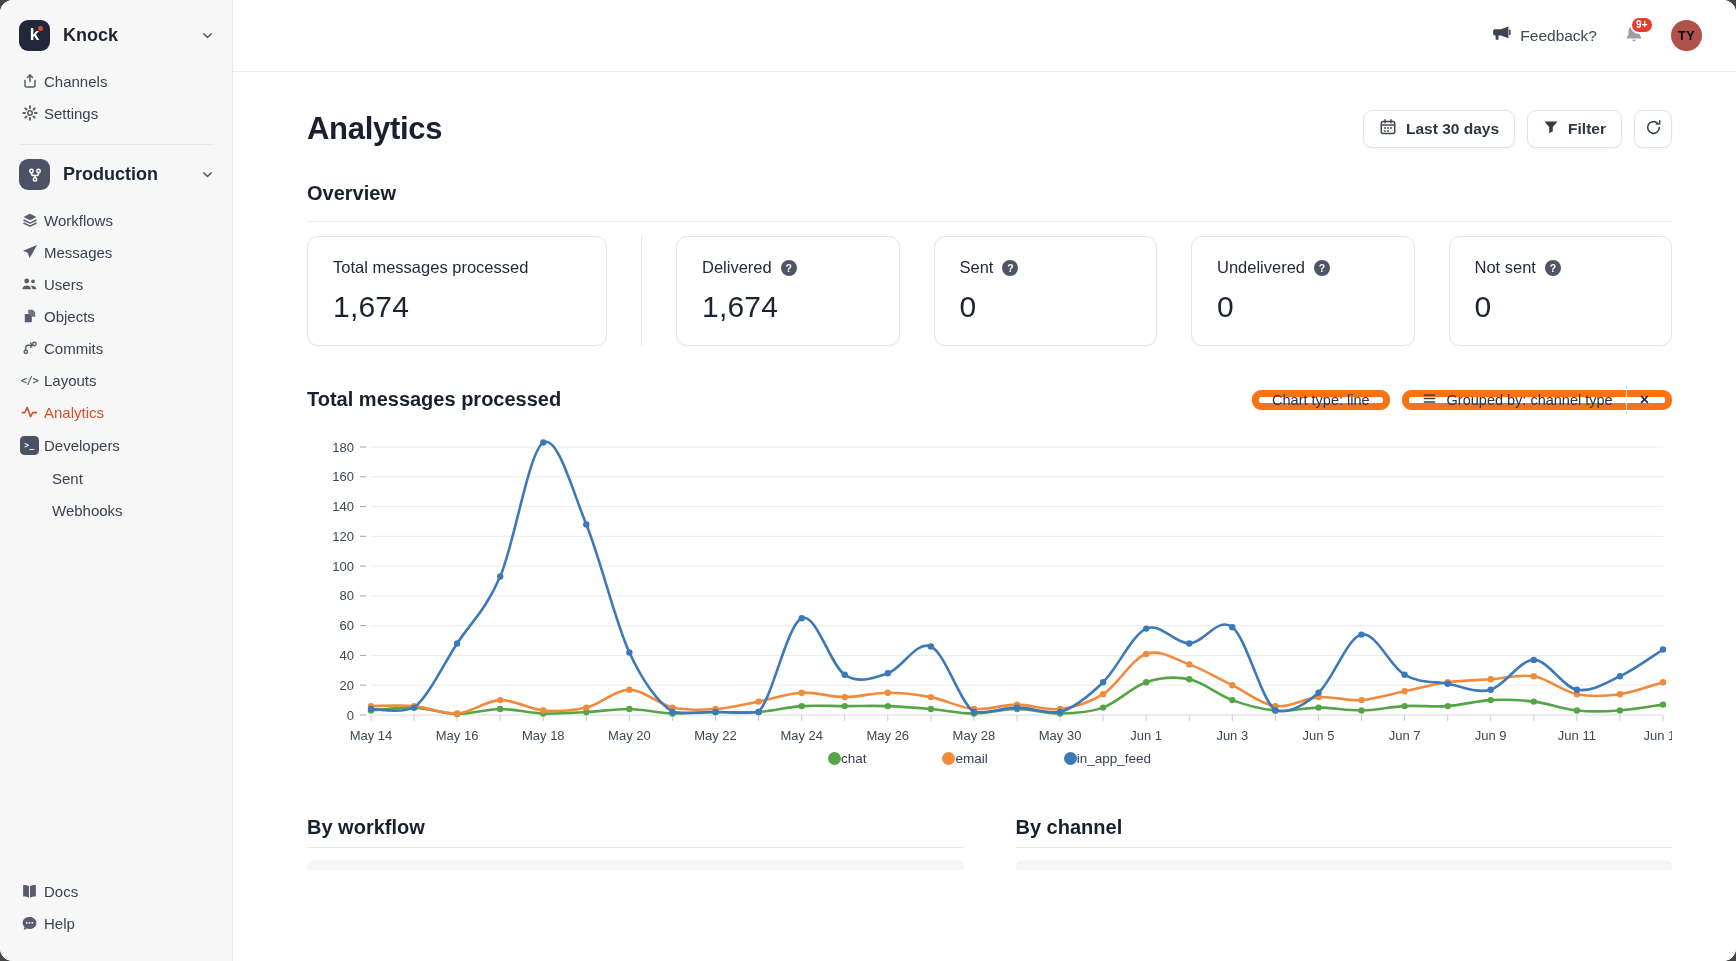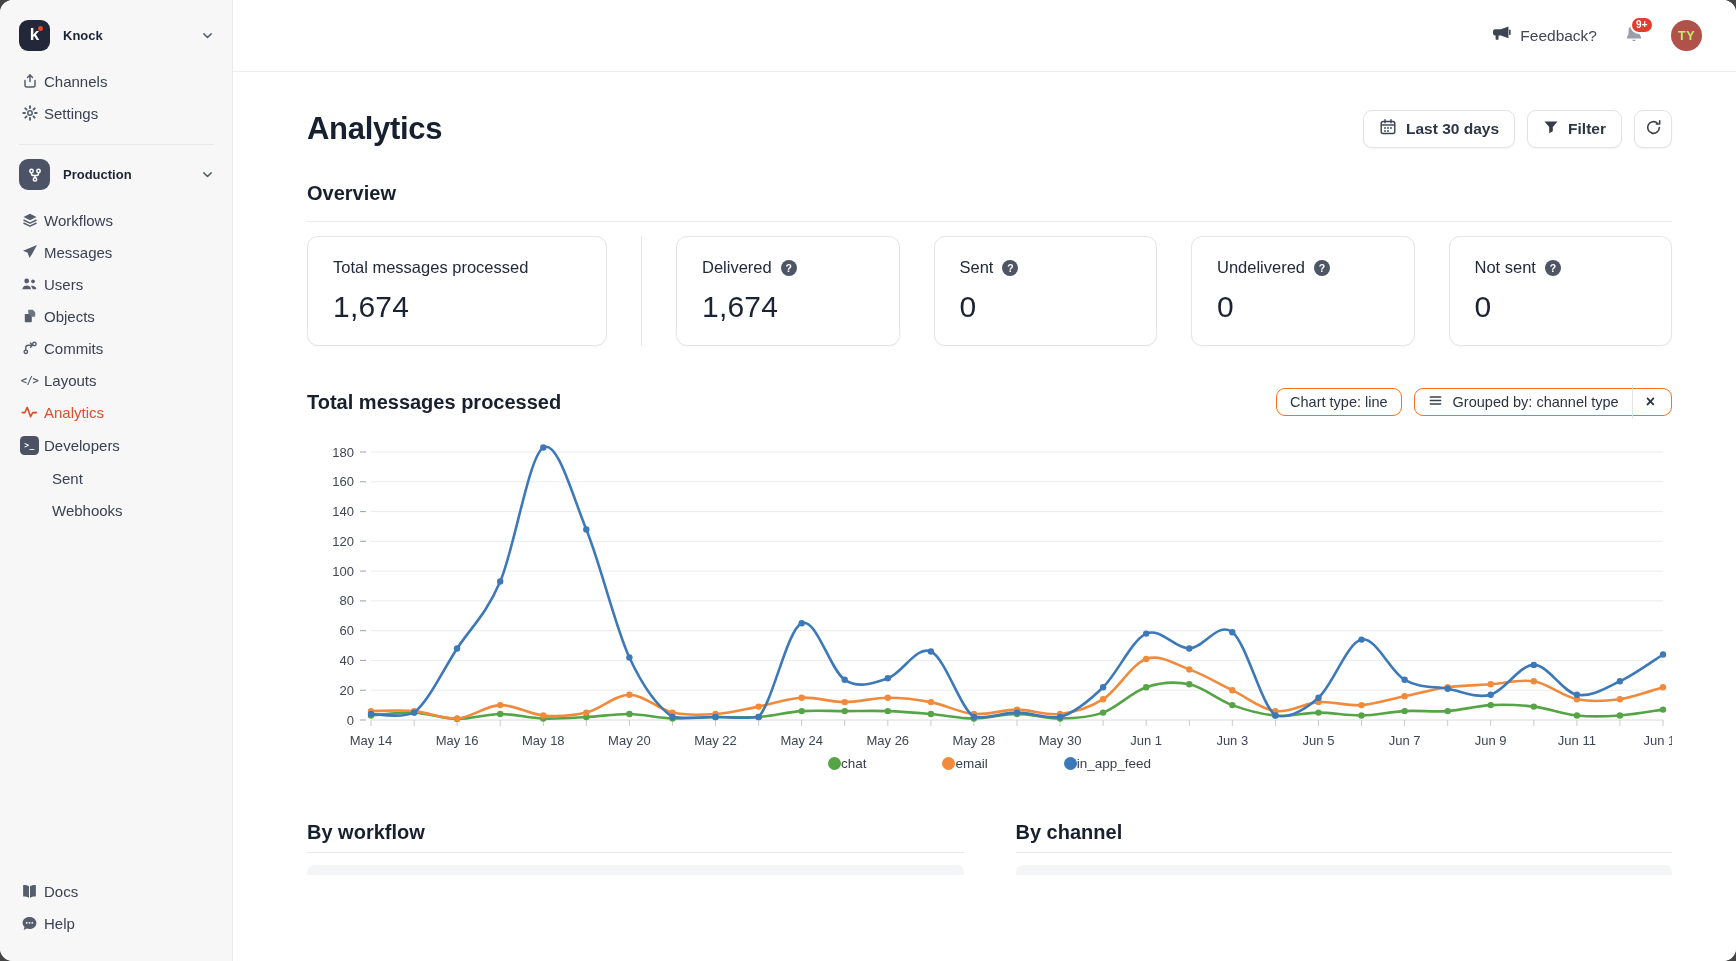--- a/index.html
+++ b/index.html
@@ -5,41 +5,41 @@
   html,body{margin:0;padding:0;overflow:hidden;}
   body{width:1736px;height:961px;background:#454545;font-family:"Liberation Sans","DejaVu Sans",sans-serif;}
   .window{position:relative;width:1736px;height:961px;border-radius:13px;overflow:hidden;display:flex;background:#fff;box-sizing:border-box;}
 
   
   .sidebar{width:233px;min-width:233px;background:#f7f7f8;border-right:1px solid #e9eaec;box-sizing:border-box;padding:20px 14px 22px 14px;display:flex;flex-direction:column;}
   .ws-row{display:flex;align-items:center;gap:13px;padding:0 4px 0 5px;}
   .logo-badge{position:relative;width:31px;height:31px;border-radius:9px;background:#222839;display:flex;align-items:center;justify-content:center;flex:none;}
   .logo-k{color:#fff;font-size:17px;font-weight:700;margin-top:-1px;}
   .logo-dot{position:absolute;top:6px;right:7px;width:5px;height:5px;border-radius:50%;background:#e0492e;}
-  .ws-name{flex:1;font-size:13px;font-weight:700;color:#1d2434;}
+  .ws-name{flex:1;font-size:18px;font-weight:700;color:#1d2434;}
   .chev{color:#555d6c;display:flex;flex:none;}
   .nav{margin-top:14px;}
   .nav-item{display:flex;align-items:center;gap:5px;padding:7.5px 6px;border-radius:7px;cursor:pointer;}
   .nav-icon{width:19px;display:flex;justify-content:center;align-items:center;color:#565e6e;flex:none;}
   .nav-label{font-size:15px;font-weight:500;color:#3a4152;}
   .nav-item.active .nav-label,.nav-item.active .nav-icon{color:#d8502c;}
   .nav-item.indent{padding-left:38px;}
   .sb-divider{height:1px;background:#e6e7ea;margin:15px 4px 14px 5px;}
   .env-badge{width:31px;height:31px;border-radius:9px;background:#4c5366;display:flex;align-items:center;justify-content:center;flex:none;}
   .sb-bottom{margin-top:auto;}
   .chip-terminal{width:19px;height:19px;border-radius:4.5px;background:#4b5264;color:#fff;display:flex;align-items:center;justify-content:center;font-family:"DejaVu Sans Mono",monospace;font-size:8px;font-weight:700;letter-spacing:.5px;}
   .code-glyph{font-family:"DejaVu Sans Mono",monospace;font-size:10.5px;font-weight:700;letter-spacing:-.5px;}
 
   
   .main{flex:1;min-width:0;display:flex;flex-direction:column;background:#fff;}
   .topbar{height:72px;min-height:72px;border-bottom:1px solid #ededf0;display:flex;align-items:center;justify-content:flex-end;gap:26px;padding:0 34px;box-sizing:border-box;}
   .feedback{display:flex;align-items:center;gap:9px;font-size:15.5px;color:#3f4654;font-weight:500;cursor:pointer;}
   .bell-wrap{position:relative;display:flex;cursor:pointer;}
   .badge{position:absolute;top:-7px;right:-9px;background:#e23e2d;color:#fff;font-size:10px;font-weight:700;border-radius:999px;padding:2px 4.5px;border:2px solid #fff;line-height:1;}
-  .avatar{width:31px;height:31px;border-radius:50%;background:#b0514a;color:#bef264;font-size:12.5px;font-weight:700;display:flex;align-items:center;justify-content:center;letter-spacing:.4px;cursor:pointer;}
+  .avatar{width:31px;height:31px;border-radius:50%;background:#b0514a;color:#000000;font-size:12.5px;font-weight:700;display:flex;align-items:center;justify-content:center;letter-spacing:.4px;cursor:pointer;}
 
   .content{flex:1;overflow:hidden;padding:0 64px 0 74px;}
   .header-row{margin-top:38px;display:flex;justify-content:space-between;align-items:center;}
   h1{font-size:31px;font-weight:700;color:#17202f;margin:0;letter-spacing:-.3px;}
   .toolbar{display:flex;gap:12px;align-items:center;border-radius:15px;}
   .btn{display:flex;align-items:center;gap:9px;height:38px;padding:0 15px;background:#fff;border:1px solid #e2e3e8;border-radius:9px;box-shadow:0 1px 2px rgba(20,25,40,.05);font-size:15.5px;font-weight:600;color:#2e3546;cursor:pointer;font-family:inherit;}
   .btn.icon-only{width:38px;padding:0;justify-content:center;}
 
   .section-heading{font-size:20px;font-weight:700;color:#17202f;margin:0;}
   .overview-head{margin-top:34px;padding-bottom:16px;border-bottom:1px solid #eaebee;}
@@ -48,21 +48,21 @@
   .card.first{width:300px;flex:none;}
   .card.flex{flex:1;}
   .v-div{width:1px;background:#e6e7ea;flex:none;}
   .card-top{display:flex;align-items:center;gap:9px;}
   .card-label{font-size:16.5px;color:#222a3c;font-weight:500;}
   .help-dot{width:16px;height:16px;border-radius:50%;background:#4e5565;color:#fff;font-size:10.5px;font-weight:700;display:flex;align-items:center;justify-content:center;flex:none;}
   .card-value{margin-top:13px;font-size:30px;color:#1a2334;font-weight:500;letter-spacing:.2px;}
 
   .chart-head{margin-top:42px;display:flex;justify-content:space-between;align-items:center;}
   .pills{display:flex;gap:12px;align-items:center;}
-  .pill{display:flex;align-items:center;gap:10px;height:28px;padding:0 13px;border:1px solid #f97316;border-radius:9px;font-size:14.5px;color:#2b3343;font-weight:500;background:#fff;box-sizing:border-box;}
+  .pill{display:flex;align-items:center;gap:10px;height:20px;padding:0 13px;border:7px solid #f97316;border-radius:9px;font-size:14.5px;color:#2b3343;font-weight:500;background:#fff;box-sizing:border-box;}
   .pill-sep{width:1px;height:34px;background:#e3e4e8;margin-left:3px;}
   .pill-close{font-size:16px;color:#2b3343;padding:0 3px;background:none;border:none;cursor:pointer;font-weight:600;font-family:inherit;line-height:1;}
   .chart-wrap{margin-top:20px;}
   #chart-svg{display:block;width:100%;height:auto;}
   #chart-svg text{font-family:"Liberation Sans","DejaVu Sans",sans-serif;}
   .legend{margin-top:8px;display:flex;justify-content:center;gap:76px;}
   .legend-item{display:flex;align-items:center;gap:0;font-size:13.5px;color:#39404e;cursor:pointer;}
   .legend-dot{width:13px;height:13px;border-radius:50%;flex:none;}
 
   .bottom-grid{display:grid;grid-template-columns:1fr 1fr;column-gap:52px;margin-top:50px;}

